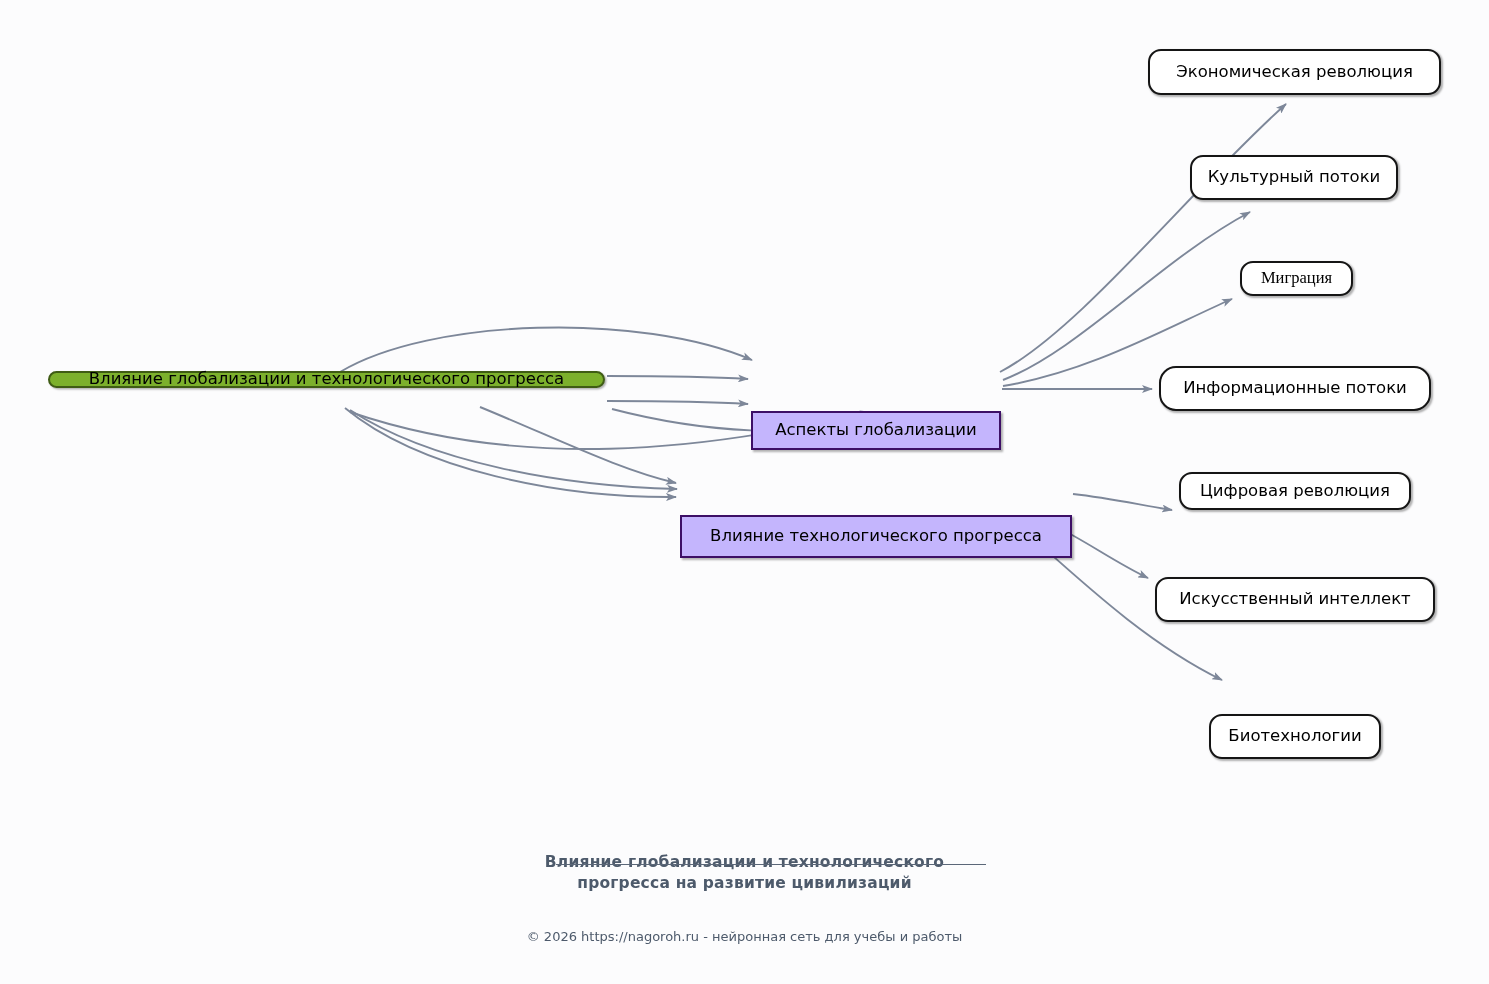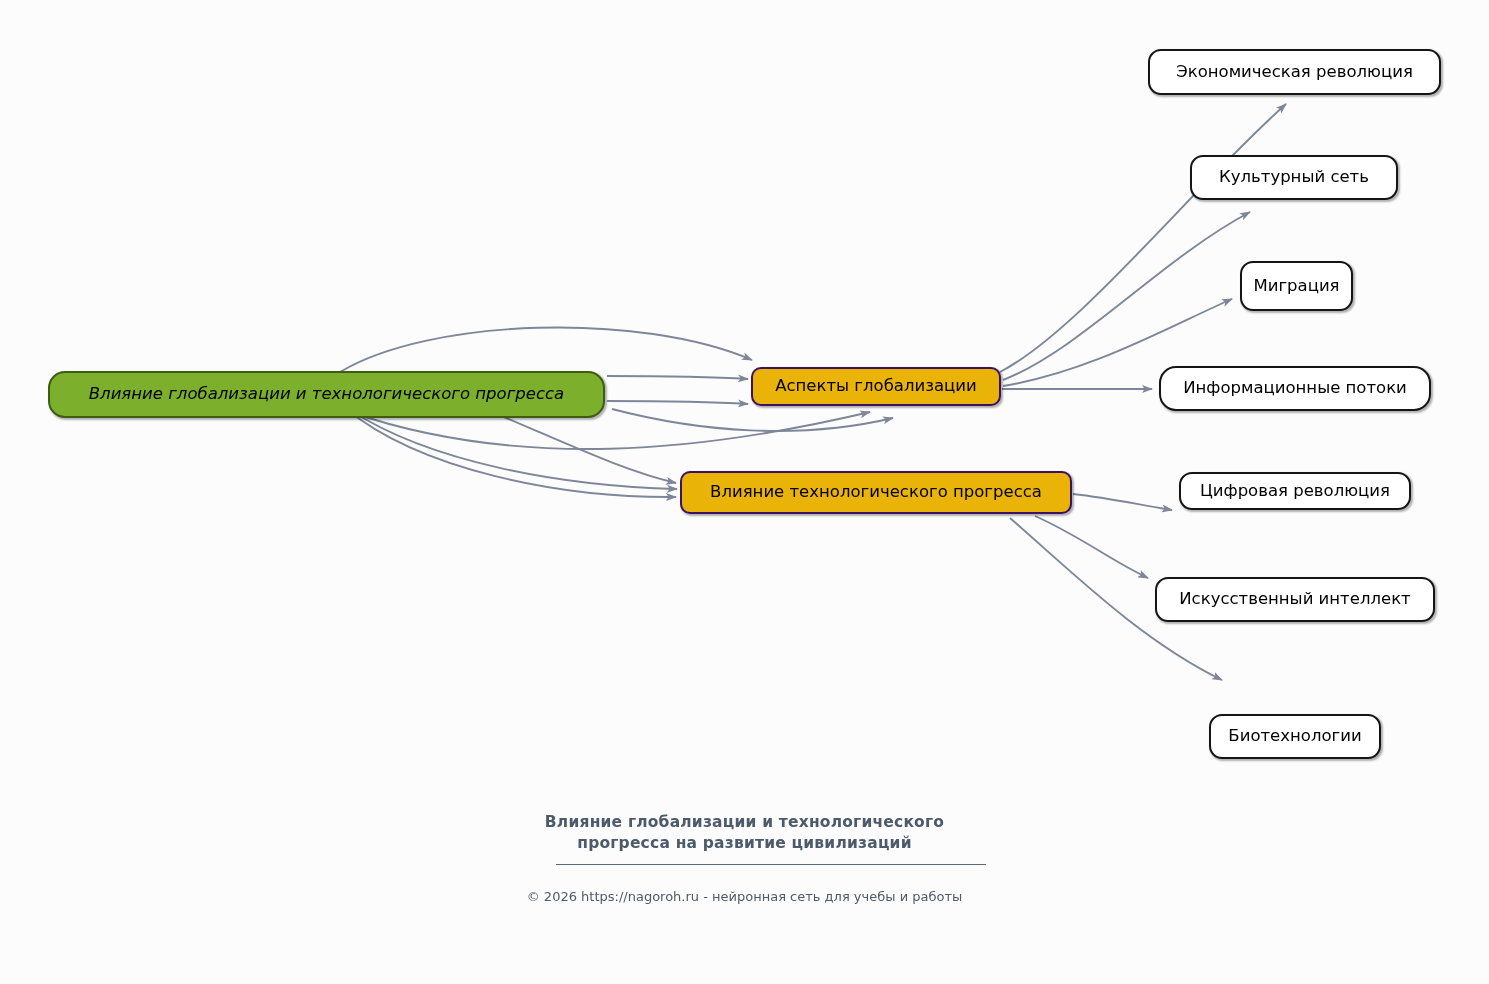--- a/index.html
+++ b/index.html
@@ -39,34 +39,36 @@
     white-space: nowrap;
     padding: 0 13px;
     box-shadow: 1.5px 1.5px 2px rgba(0,0,0,0.30);
   }
   .node.root {
     background: #7cb02c;
     border-color: #3f5c14;
     border-radius: 17px;
   }
   .node.branch {
-    background: #eab308;
+    background: #c4b5fd;
     border-color: #3d0f66;
-    border-radius: 10px;
+    border-radius: 0;
+    margin-top: 44px;
   }
   .node.leaf {
     border-width: 2px;
     border-color: #151515;
   }
   .footer {
     position: absolute;
     left: 0;
     width: 1489px;
     text-align: center;
     color: #4d5a6b;
+    margin-top: 40px;
   }
   .footer-title {
     top: 812px;
     font-size: 15.5px;
     font-weight: bold;
     line-height: 21px;
     letter-spacing: 0.2px;
   }
   .footer-rule {
     position: absolute;
@@ -110,41 +112,41 @@
       <path d="M1003,380 C1080,350 1160,260 1250,212"></path>
       <path d="M1003,386 C1090,372 1170,326 1232,299"></path>
       <path d="M1002,389 C1050,389 1100,389 1152,389"></path>
 
       <path d="M1073,494 C1110,498 1140,505 1172,510"></path>
       <path d="M1035,516 C1080,536 1110,560 1148,578"></path>
       <path d="M1010,518 C1070,570 1140,640 1222,680"></path>
     </g>
   </svg>
 
-  <div class="node root" style="left:48px; top:371px; width:557px; height:47px;font-style:italic;">
+  <div class="node root" style="left:48px; top:371px; width:557px; height:17px;">
     <span>Влияние глобализации и технологического прогресса</span>
   </div>
 
   <div class="node branch" style="left:751px; top:367px; width:250px; height:39px;">
     <span>Аспекты глобализации</span>
   </div>
 
   <div class="node branch" style="left:680px; top:471px; width:392px; height:43px;">
     <span>Влияние технологического прогресса</span>
   </div>
 
   <div class="node leaf" style="left:1148px; top:49px; width:293px; height:46px;">
     <span>Экономическая революция</span>
   </div>
 
   <div class="node leaf" style="left:1190px; top:155px; width:208px; height:45px;">
-    <span>Культурный сеть</span>
+    <span>Культурный потоки</span>
   </div>
 
-  <div class="node leaf" style="left:1240px; top:261px; width:113px; height:50px;">
+  <div class="node leaf" style="left:1240px; top:261px; width:113px; height:35px;font-family:Liberation Serif, serif;">
     <span>Миграция</span>
   </div>
 
   <div class="node leaf" style="left:1159px; top:366px; width:272px; height:45px;border-radius:17px;">
     <span>Информационные потоки</span>
   </div>
 
   <div class="node leaf" style="left:1179px; top:472px; width:232px; height:38px;">
     <span>Цифровая революция</span>
   </div>

